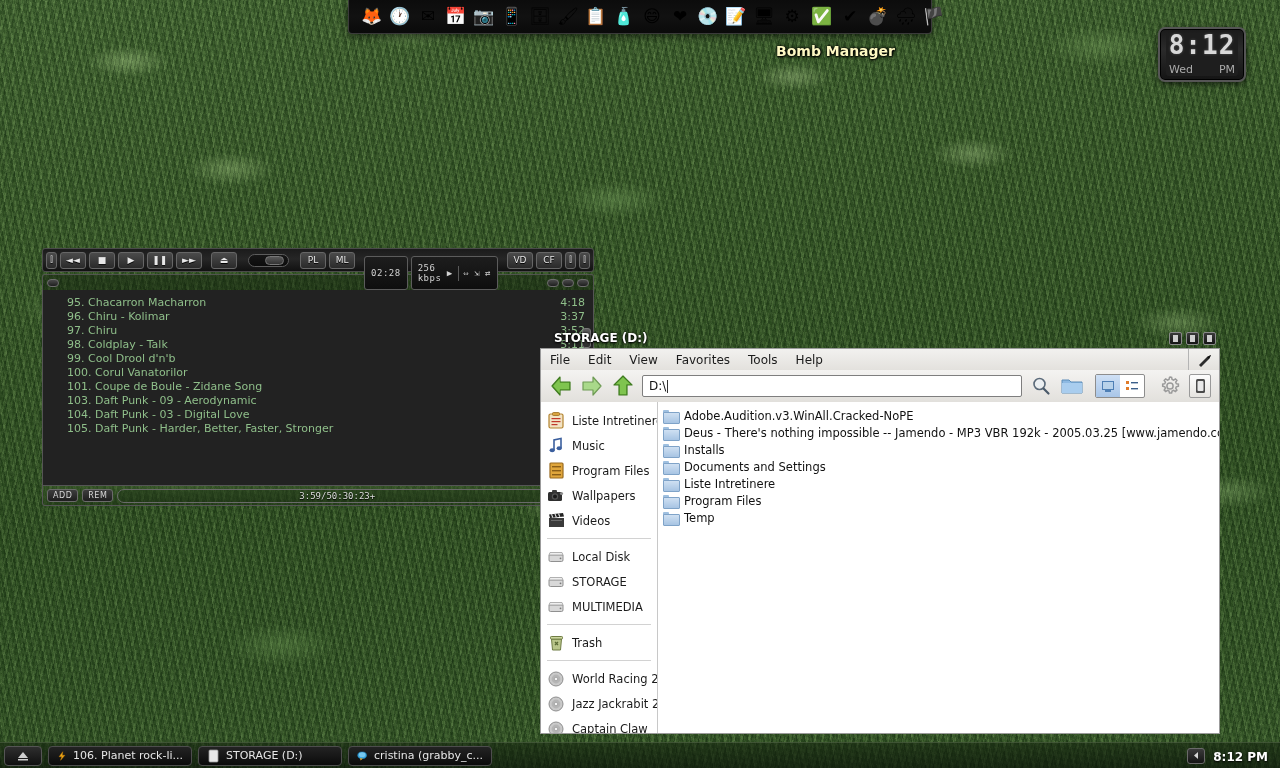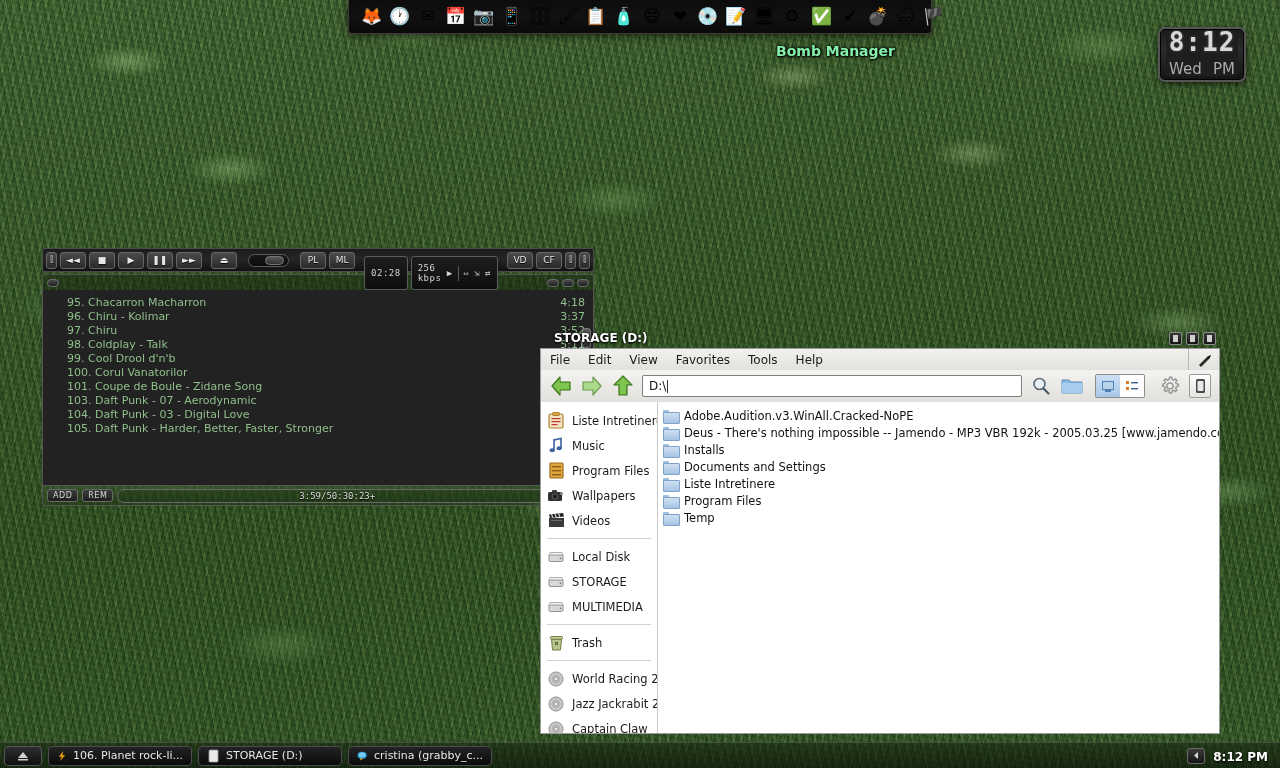--- a/index.html
+++ b/index.html
@@ -56,21 +56,21 @@
     z-index:5;
   }
   .dock-icon {
     width:26px; height:26px; display:flex; align-items:center;
     justify-content:center; font-size:17px; line-height:1;
     border-radius:3px; flex:0 0 auto;
   }
   .dock-sep { width:10px; }
   #dock-label {
     position:absolute; left:776px; top:43px; z-index:6;
-    color:#86efac; font-size:14px; font-weight:bold;
+    color:#fef9c3; font-size:14px; font-weight:bold;
     font-family:"DejaVu Sans", sans-serif;
     text-shadow:0 1px 2px #000, 0 0 4px #000, 1px 0 2px #000;
   }
 
   
   #clock-widget {
     position:absolute; left:1158px; top:27px; width:88px; height:55px; z-index:6;
     background:linear-gradient(180deg, #1a1a1a, #2b2b2b 40%, #141414);
     border:2px solid #555; border-radius:7px;
     box-shadow:0 2px 6px rgba(0,0,0,.65), inset 0 0 0 1px #000;
@@ -84,21 +84,21 @@
   #clock-time {
     text-align:center; color:#d8d8d8; font-size:26px; letter-spacing:1px;
     font-family:"DejaVu Sans Mono", monospace; font-weight:bold;
     line-height:1; margin-top:-2px;
     text-shadow:0 0 3px rgba(255,255,255,.25);
   }
   #clock-bottom {
     display:flex; justify-content:space-between; align-items:flex-end;
     padding:0 3px; margin-top:5px;
   }
-  .clock-sub { color:#aaa; font-size:15px; font-family:"DejaVu Sans", sans-serif; }
+  .clock-sub { color:#aaa; font-size:11px; font-family:"DejaVu Sans", sans-serif; }
 
   
   #player {
     position:absolute; left:42px; top:248px; width:552px; height:24px; z-index:4;
     background:linear-gradient(180deg, #1b1b1b 0%, #262626 45%, #111 100%);
     border:1px solid #4a4a4a; border-radius:3px;
     display:flex; align-items:center; gap:3px; padding:0 3px;
   }
   .pbtn {
     background:linear-gradient(180deg,#4b4b4b,#2a2a2a);
@@ -408,21 +408,21 @@
         </div>
         <div class="pl-row">
           <span>100. Corul Vanatorilor</span>
           <span class="pl-time"></span>
         </div>
         <div class="pl-row">
           <span>101. Coupe de Boule - Zidane Song</span>
           <span class="pl-time"></span>
         </div>
         <div class="pl-row">
-          <span>103. Daft Punk - 07 - Aerodynamic</span>
+          <span>103. Daft Punk - 09 - Aerodynamic</span>
           <span class="pl-time"></span>
         </div>
         <div class="pl-row">
           <span>104. Daft Punk - 03 - Digital Love</span>
           <span class="pl-time"></span>
         </div>
         <div class="pl-row">
           <span>105. Daft Punk - Harder, Better, Faster, Stronger</span>
           <span class="pl-time"></span>
         </div>

